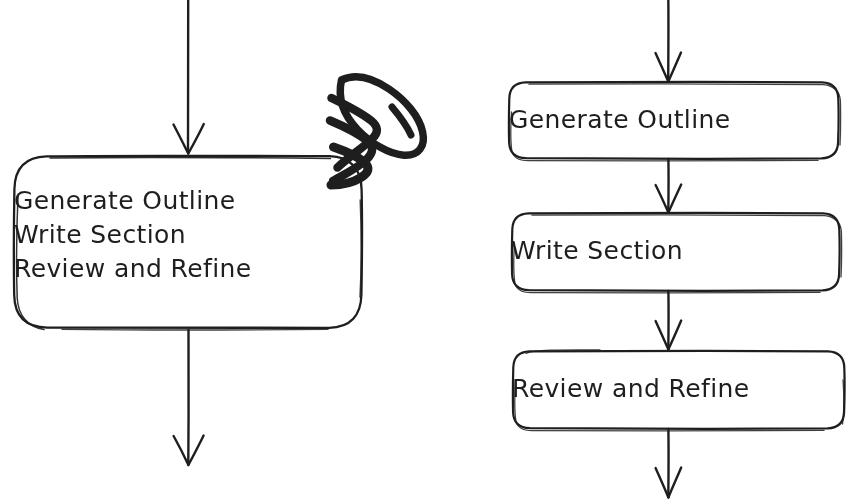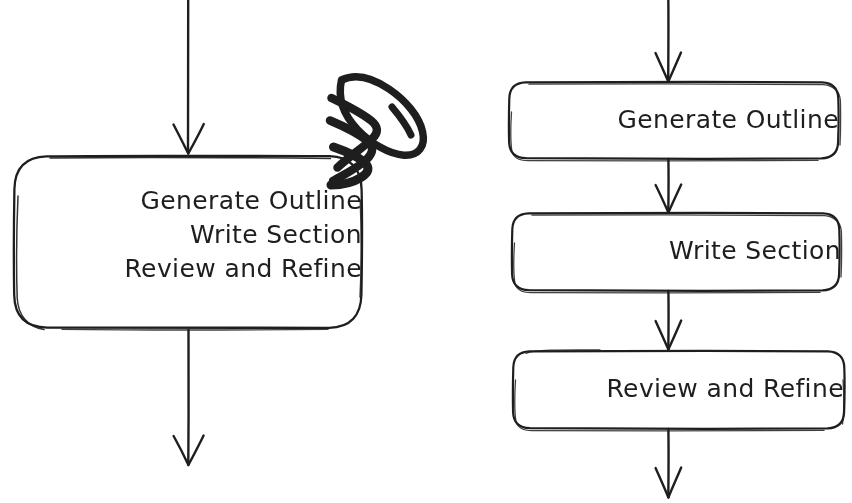--- a/index.html
+++ b/index.html
@@ -22,21 +22,21 @@
   }
   #sketch-svg {
     position: absolute;
     left: 0;
     top: 0;
     width: 852px;
     height: 503px;
   }
   .node-label {
     position: absolute;
-    text-align: right;
+    text-align: left;
     color: #1e1e1e;
     font-family: "DejaVu Sans", "Liberation Sans", sans-serif;
     font-size: 25px;
     line-height: 34px;
     letter-spacing: 0.4px;
     white-space: pre;
     pointer-events: none;
     font-weight: 400;
   }
   .label-left {

